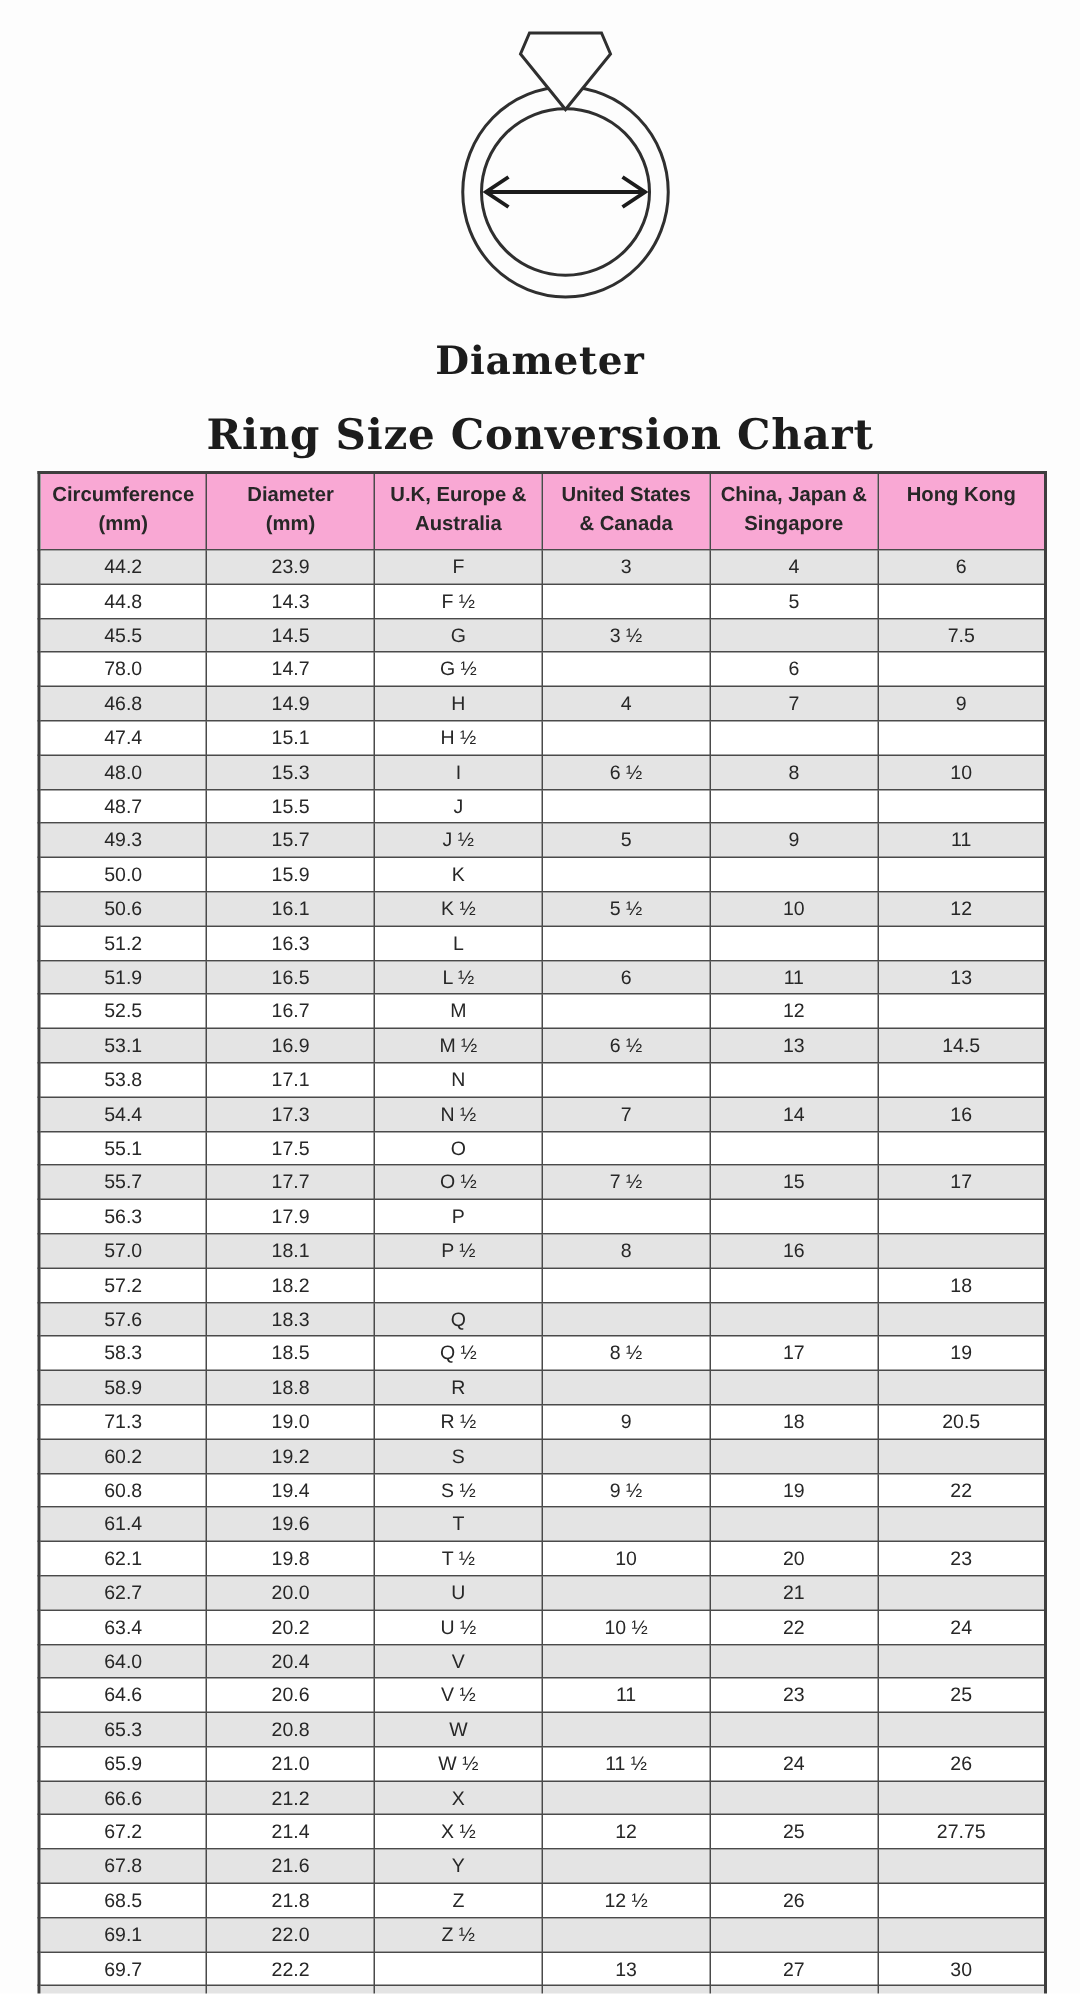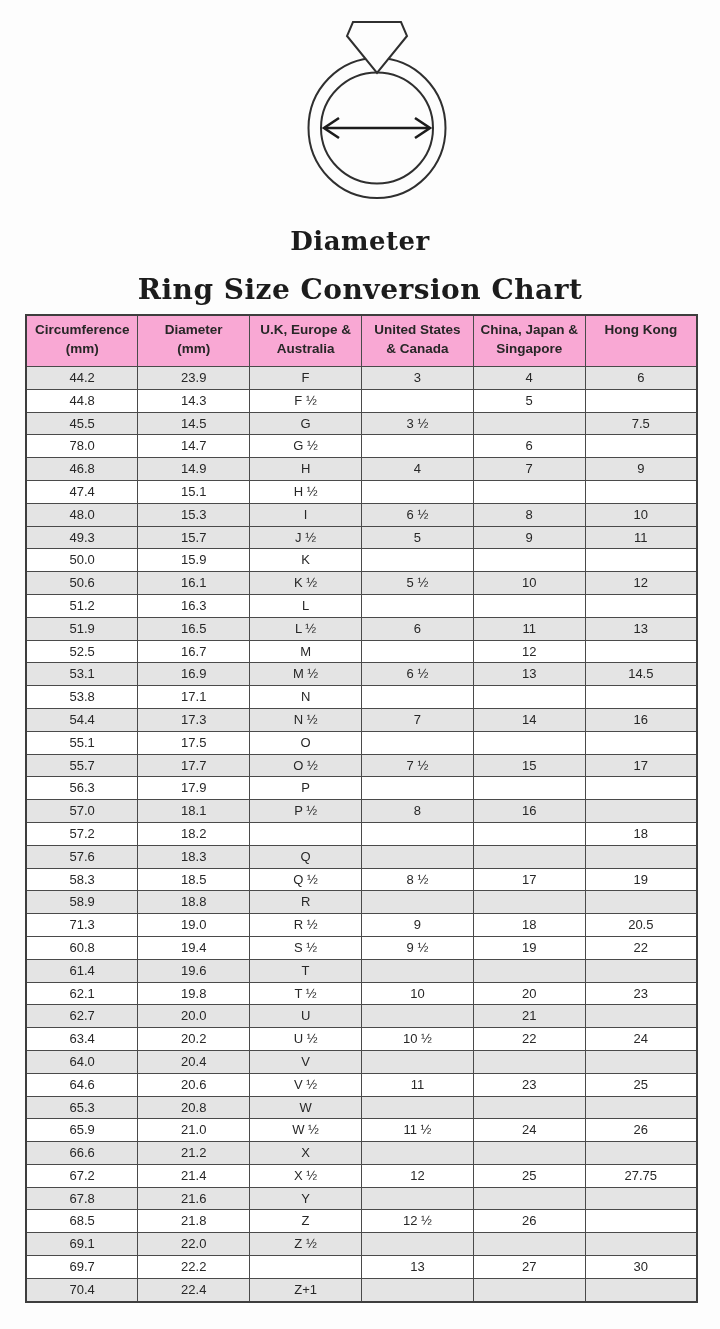--- a/index.html
+++ b/index.html
@@ -180,20 +180,28 @@
         <td></td>
       </tr>
       <tr class="shaded">
         <td>48.0</td>
         <td>15.3</td>
         <td>I</td>
         <td>6 ½</td>
         <td>8</td>
         <td>10</td>
       </tr>
+      <tr>
+        <td>48.7</td>
+        <td>15.5</td>
+        <td>J</td>
+        <td></td>
+        <td></td>
+        <td></td>
+      </tr>
       <tr class="shaded">
         <td>49.3</td>
         <td>15.7</td>
         <td>J ½</td>
         <td>5</td>
         <td>9</td>
         <td>11</td>
       </tr>
       <tr>
         <td>50.0</td>
@@ -324,20 +332,28 @@
         <td></td>
       </tr>
       <tr>
         <td>71.3</td>
         <td>19.0</td>
         <td>R ½</td>
         <td>9</td>
         <td>18</td>
         <td>20.5</td>
       </tr>
+      <tr class="shaded">
+        <td>60.2</td>
+        <td>19.2</td>
+        <td>S</td>
+        <td></td>
+        <td></td>
+        <td></td>
+      </tr>
       <tr>
         <td>60.8</td>
         <td>19.4</td>
         <td>S ½</td>
         <td>9 ½</td>
         <td>19</td>
         <td>22</td>
       </tr>
       <tr class="shaded">
         <td>61.4</td>

